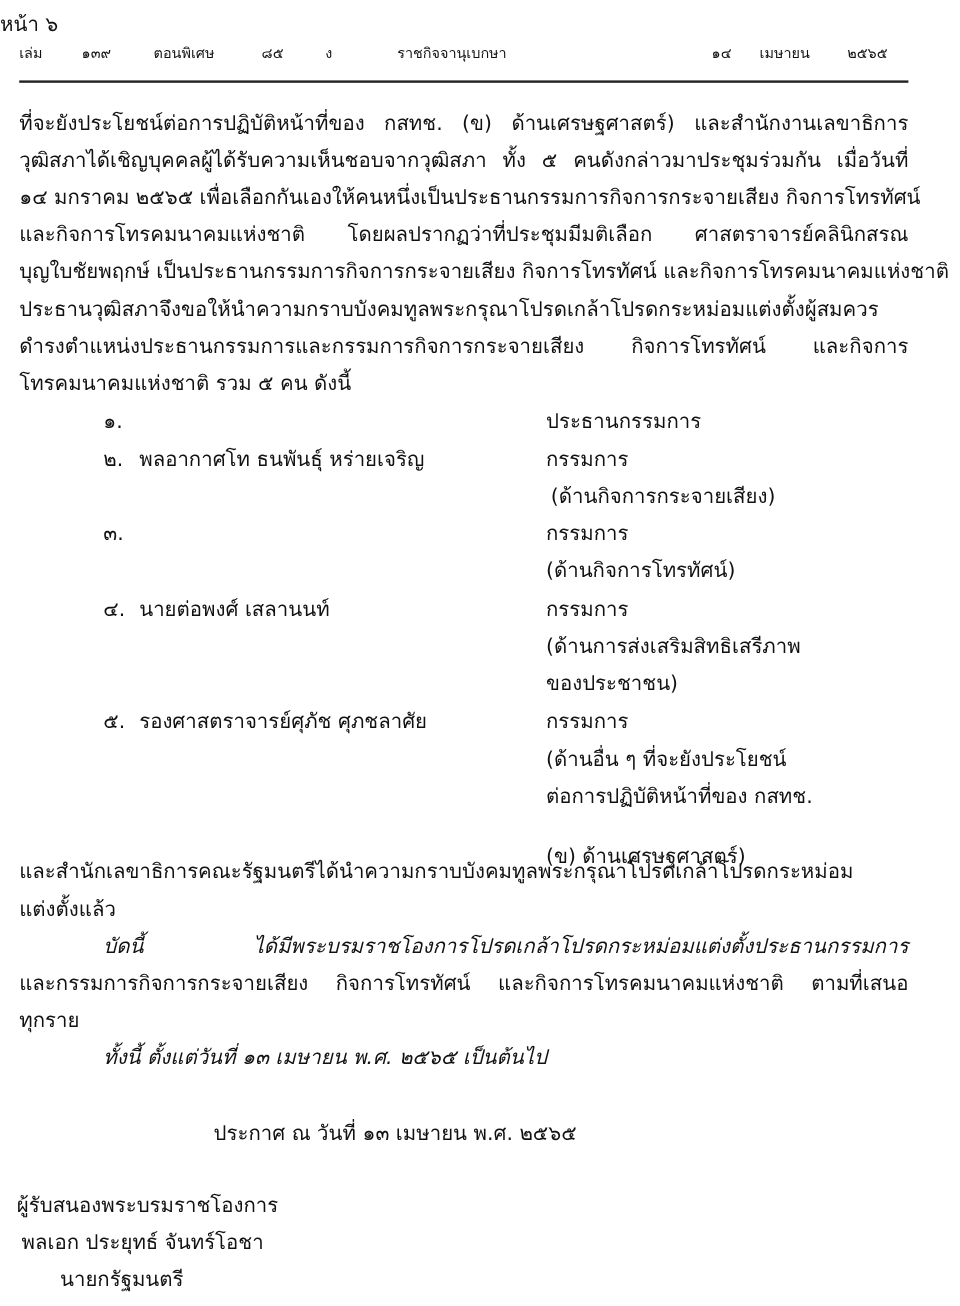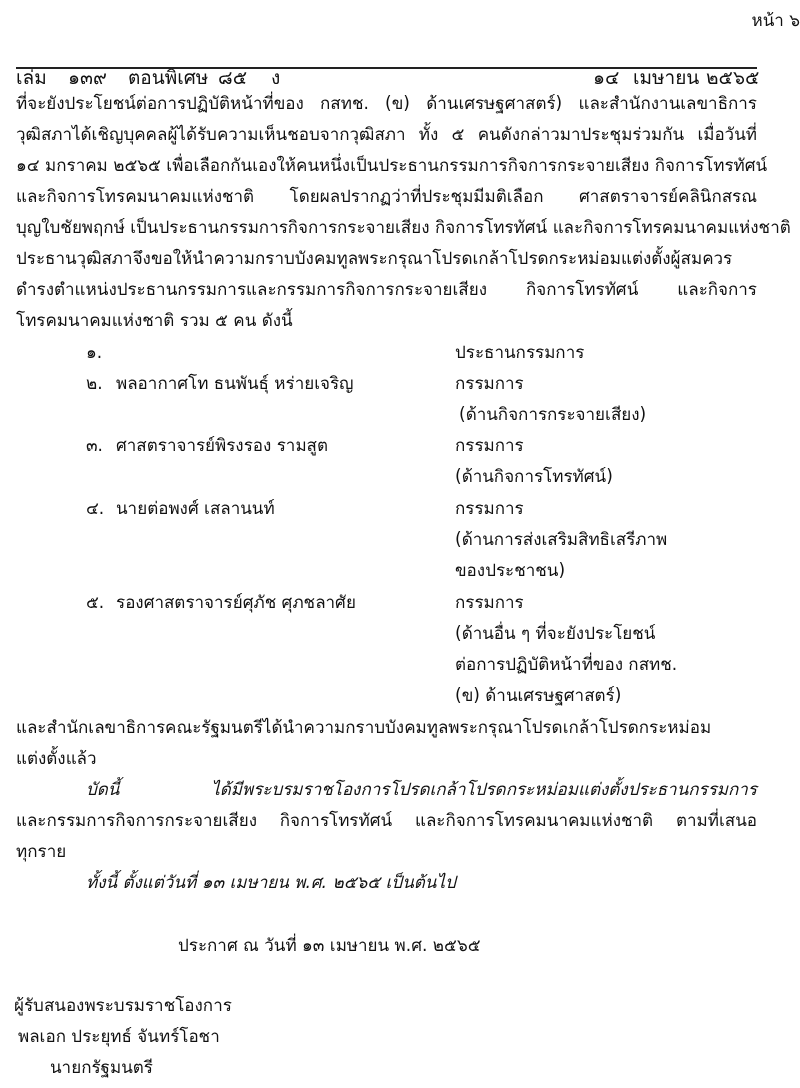--- a/index.html
+++ b/index.html
@@ -14,31 +14,30 @@
       overflow: hidden;
       color: #111111;
       font-family: "DejaVu Sans", "Liberation Sans", sans-serif;
       font-size: 17px;
     }
     .abs { position: absolute; white-space: nowrap; }
     .page-number {
       top: 6px;
       left: 0;
       width: 800px;
-      text-align: right;
+      text-align: left;
       font-size: 17px;
     }
     .header-row {
       position: absolute;
       top: 34px;
       left: 16px;
       width: 741px;
       height: 28px;
-      font-size: 19px;
-      margin-top: 28px;
+      font-size: 12px;
     }
     .header-row span { position: absolute; top: 0; white-space: nowrap; }
     .header-rule {
       position: absolute;
       top: 67px;
       left: 16px;
       width: 741px;
       height: 2px;
       background: #222;
     }
@@ -63,20 +62,21 @@
 <body>
 
 <div class="abs page-number">หน้า   ๖</div>
 
 <div class="header-row">
   <span style="left:0px">เล่ม</span>
   <span style="left:52px">๑๓๙</span>
   <span style="left:112px">ตอนพิเศษ</span>
   <span style="left:202px">๘๕</span>
   <span style="left:255px">ง</span>
+  <span style="left:315px">ราชกิจจานุเบกษา</span>
   <span style="left:577px">๑๔</span>
   <span style="left:617px">เมษายน</span>
   <span style="left:690px">๒๕๖๕</span>
 </div>
 <div class="header-rule"></div>
 
 <div class="line justify" style="top:91px">ที่จะยังประโยชน์ต่อการปฏิบัติหน้าที่ของ  กสทช.  (ข)  ด้านเศรษฐศาสตร์)  และสำนักงานเลขาธิการ</div>
 <div class="line justify" style="top:122px">วุฒิสภาได้เชิญบุคคลผู้ได้รับความเห็นชอบจากวุฒิสภา  ทั้ง  ๕  คนดังกล่าวมาประชุมร่วมกัน  เมื่อวันที่</div>
 <div class="line justify" style="top:153px">๑๔  มกราคม  ๒๕๖๕  เพื่อเลือกกันเองให้คนหนึ่งเป็นประธานกรรมการกิจการกระจายเสียง  กิจการโทรทัศน์</div>
 <div class="line justify" style="top:184px">และกิจการโทรคมนาคมแห่งชาติ  โดยผลปรากฏว่าที่ประชุมมีมติเลือก  ศาสตราจารย์คลินิกสรณ</div>
@@ -94,21 +94,20 @@
   <span class="item-num">๒.</span>
   <span class="item-name">พลอากาศโท ธนพันธุ์  หร่ายเจริญ</span>
   <span class="item-pos">กรรมการ</span>
 </div>
 <div class="line" style="top:402px; left:4px; width:800px; height:24px">
   <span class="item-pos">(ด้านกิจการกระจายเสียง)</span>
 </div>
 
 <div class="line" style="top:433px; left:0; width:800px; height:24px">
   <span class="item-num">๓.</span>
-  <span class="item-name">ศาสตราจารย์พิรงรอง  รามสูต</span>
   <span class="item-pos">กรรมการ</span>
 </div>
 <div class="line" style="top:464px; left:0; width:641px; height:24px">
   <span class="item-pos">(ด้านกิจการโทรทัศน์)</span>
 </div>
 
 <div class="line" style="top:496px; left:0; width:800px; height:24px">
   <span class="item-num">๔.</span>
   <span class="item-name">นายต่อพงศ์  เสลานนท์</span>
   <span class="item-pos">กรรมการ</span>
@@ -124,21 +123,21 @@
   <span class="item-num">๕.</span>
   <span class="item-name">รองศาสตราจารย์ศุภัช  ศุภชลาศัย</span>
   <span class="item-pos">กรรมการ</span>
 </div>
 <div class="line" style="top:621px; left:0; width:665px; height:24px">
   <span class="item-pos">(ด้านอื่น ๆ  ที่จะยังประโยชน์</span>
 </div>
 <div class="line" style="top:652px; left:0; width:800px; height:24px">
   <span class="item-pos">ต่อการปฏิบัติหน้าที่ของ  กสทช.</span>
 </div>
-<div class="line" style="top:683px; left:0; width:715px; height:24px">
+<div class="line" style="top:702px; left:0; width:715px; height:24px">
   <span class="item-pos">(ข)  ด้านเศรษฐศาสตร์)</span>
 </div>
 
 <div class="line justify" style="top:715px">และสำนักเลขาธิการคณะรัฐมนตรีได้นำความกราบบังคมทูลพระกรุณาโปรดเกล้าโปรดกระหม่อม</div>
 <div class="line" style="top:746px">แต่งตั้งแล้ว</div>
 
 <div class="line indent justify" style="top:777px">บัดนี้  ได้มีพระบรมราชโองการโปรดเกล้าโปรดกระหม่อมแต่งตั้งประธานกรรมการ</div>
 <div class="line justify" style="top:808px">และกรรมการกิจการกระจายเสียง  กิจการโทรทัศน์  และกิจการโทรคมนาคมแห่งชาติ  ตามที่เสนอ</div>
 <div class="line" style="top:839px">ทุกราย</div>
 

